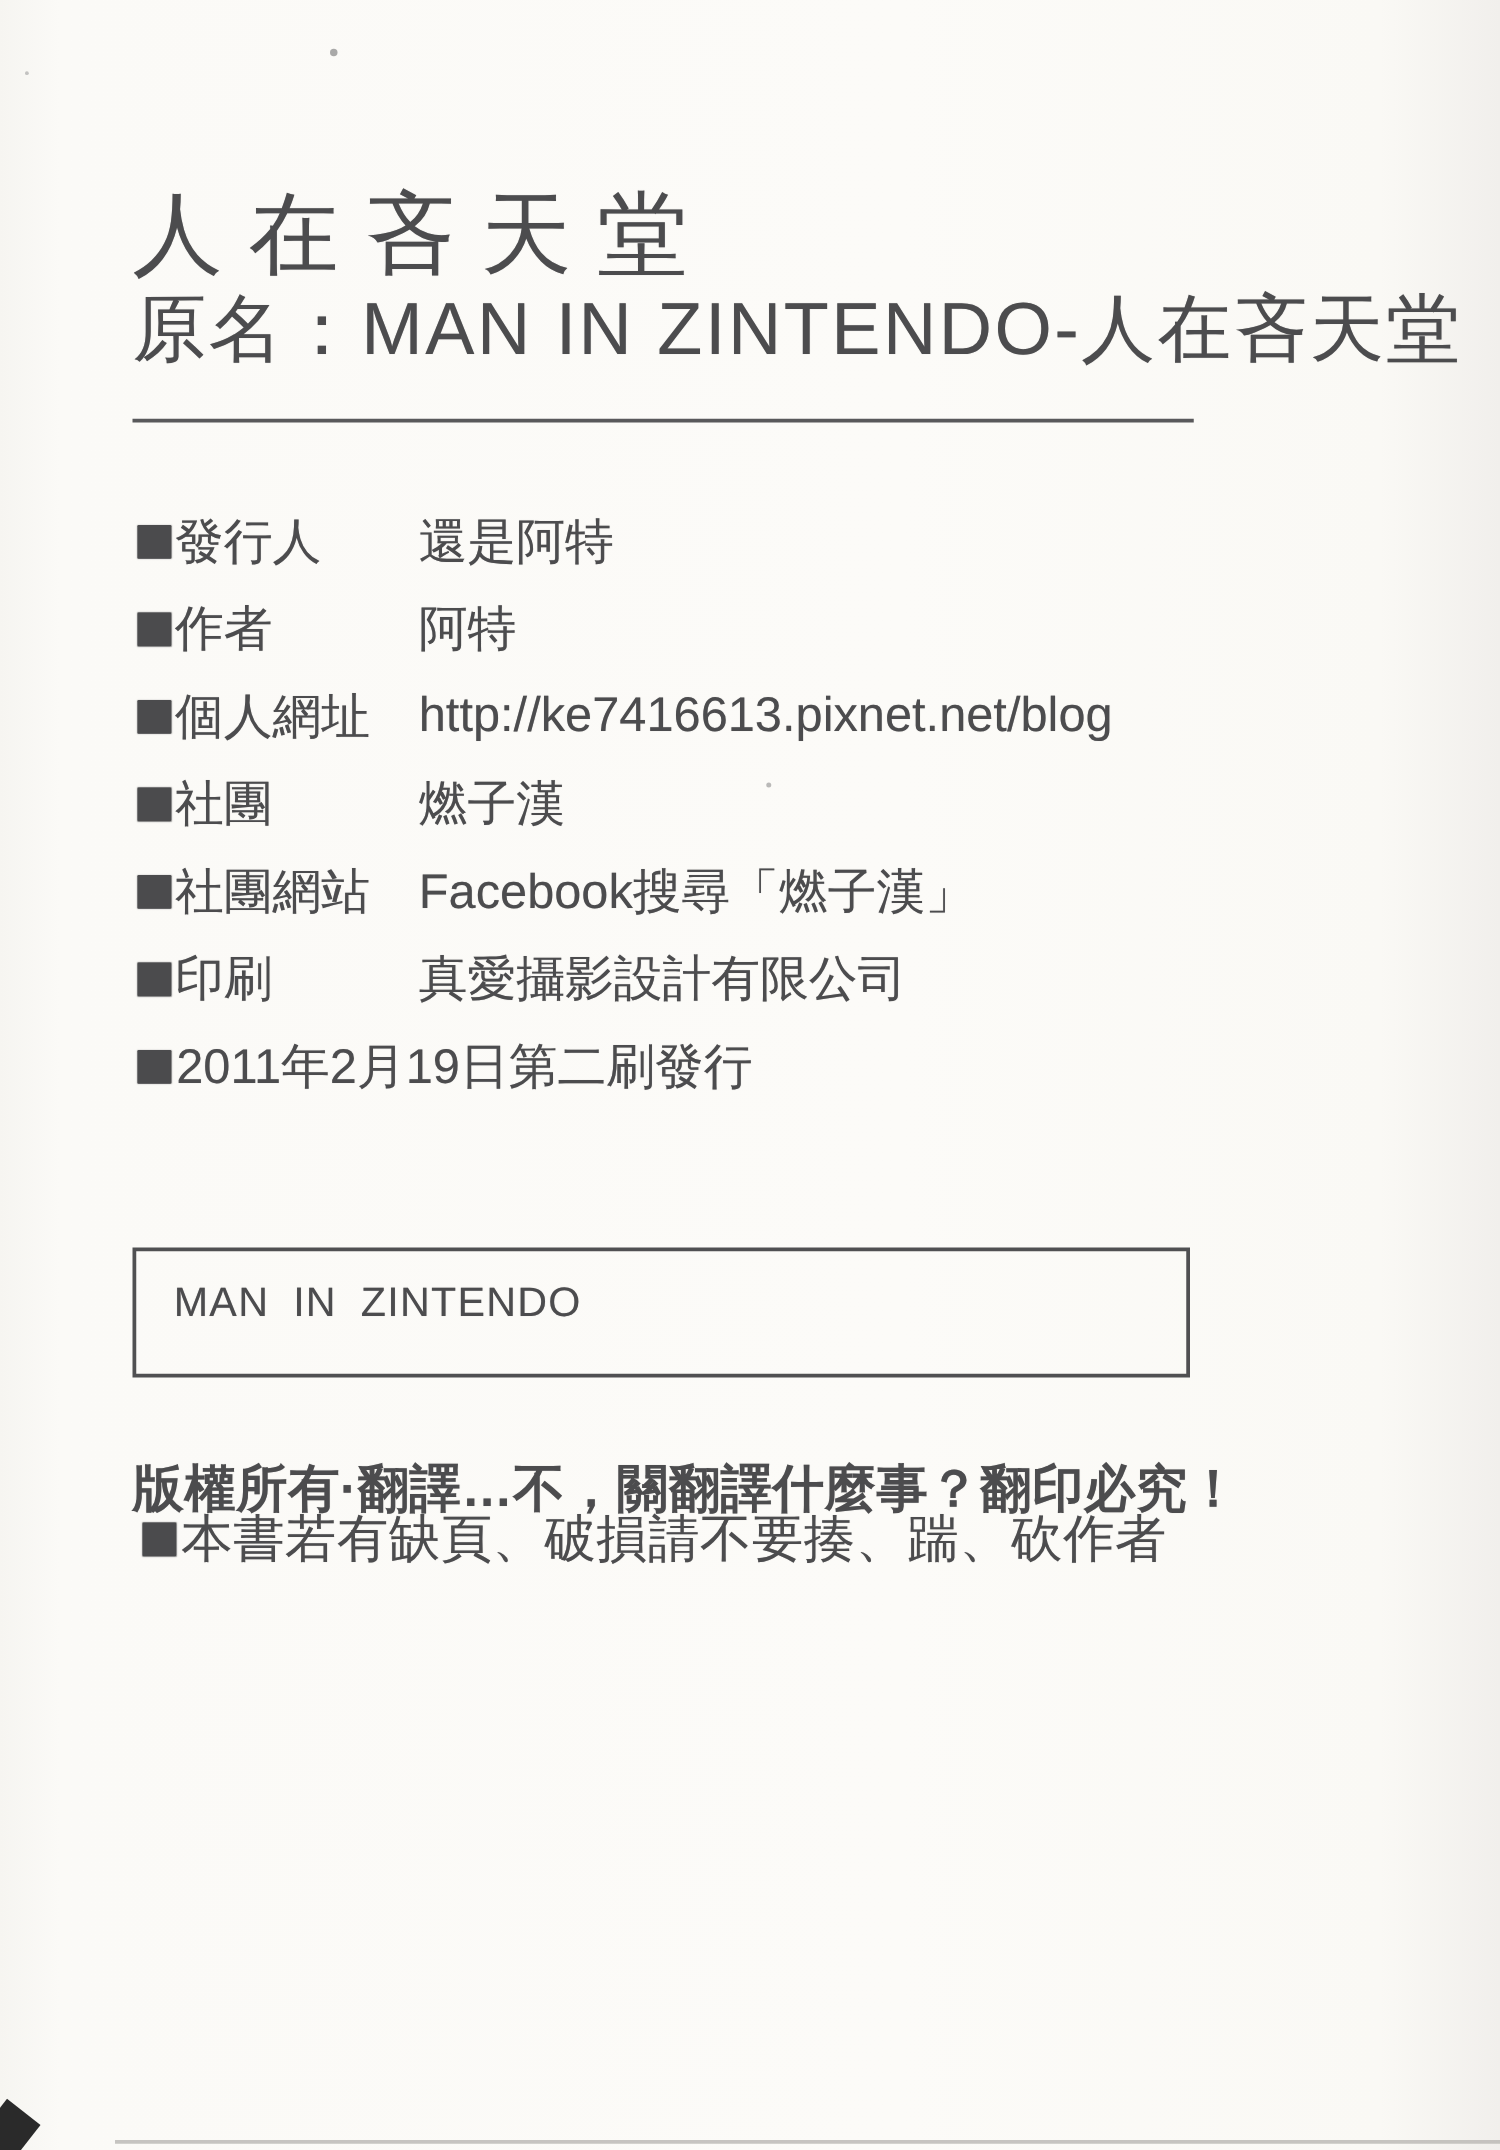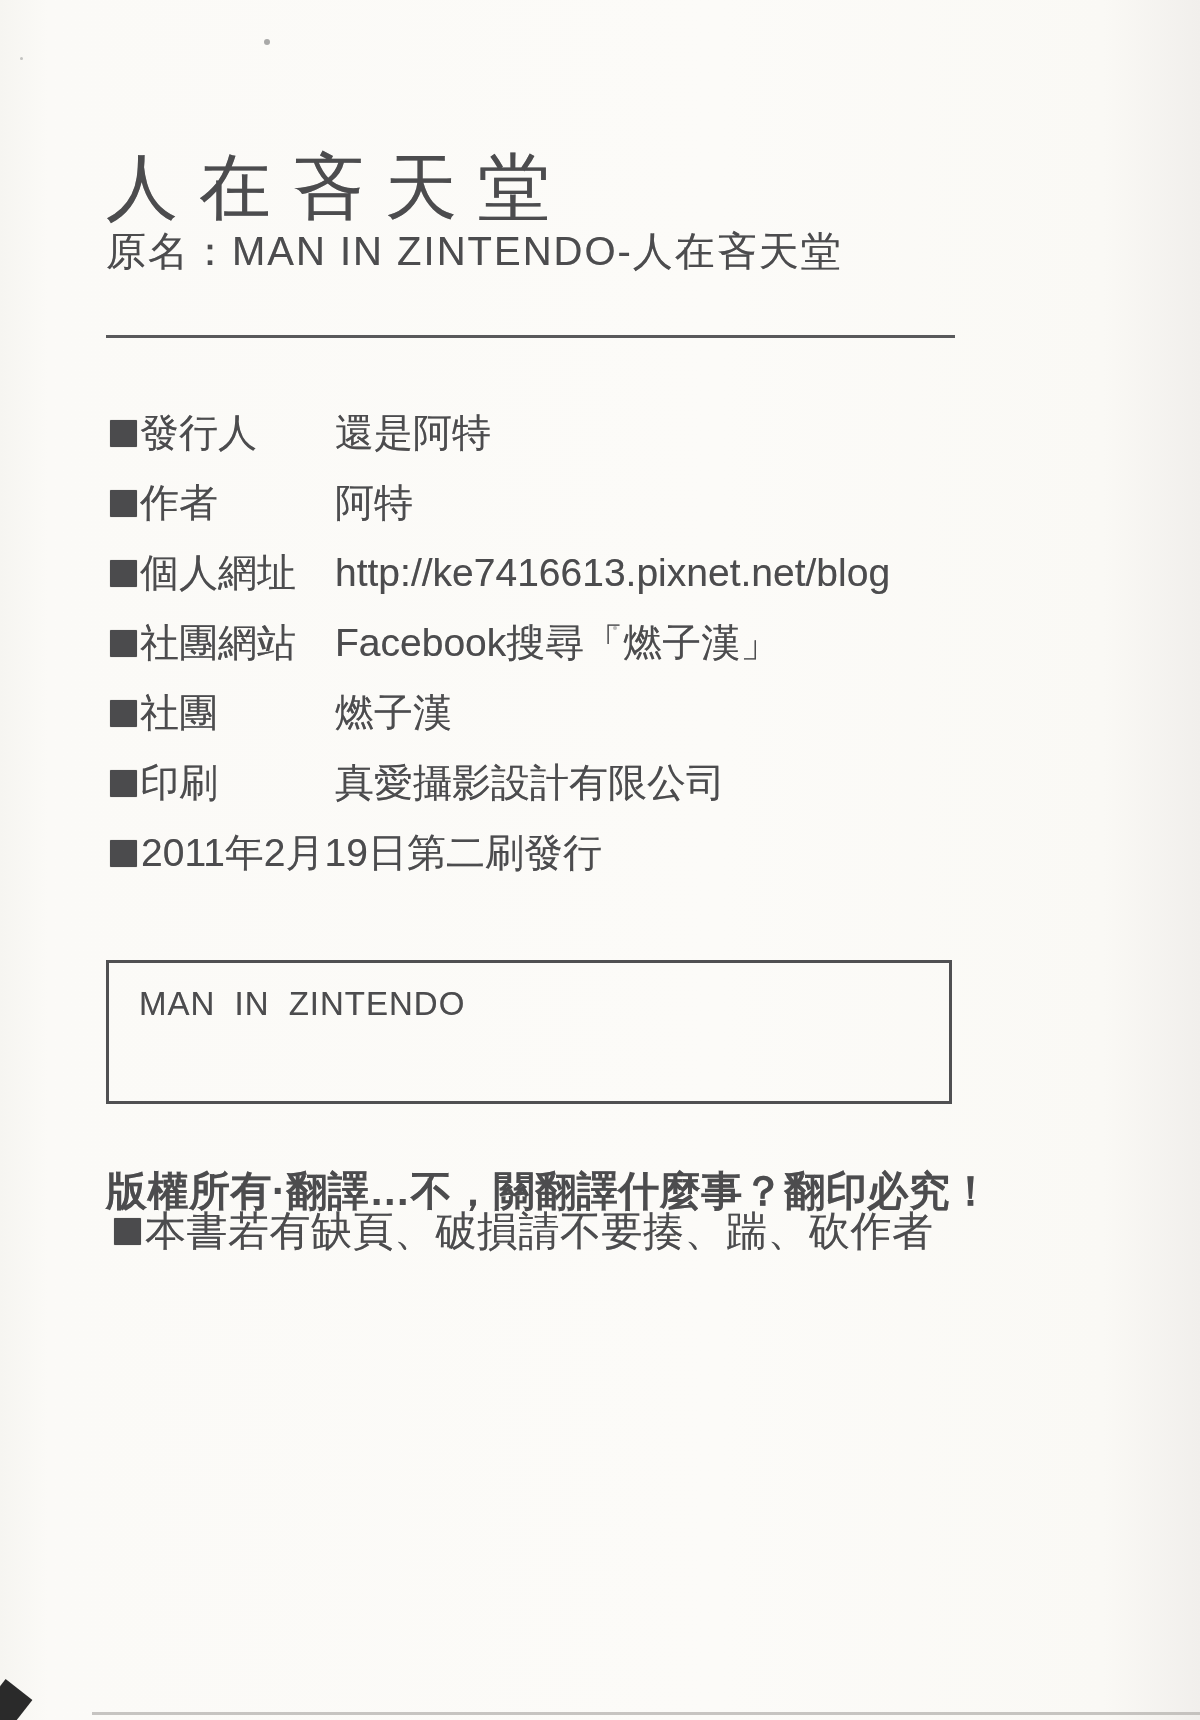--- a/index.html
+++ b/index.html
@@ -14,21 +14,21 @@
   }
   .ink{color:#4c4c4e;text-shadow:0 0 0.6px rgba(76,76,78,0.45);}
   
   .title{
     position:absolute;left:106px;top:140px;
     font-size:72px;font-weight:400;letter-spacing:21px;
     white-space:nowrap;
   }
   .subtitle{
     position:absolute;left:106px;top:224px;
-    font-size:40px;font-weight:400;letter-spacing:2px;
+    font-size:59px;font-weight:400;letter-spacing:2px;
     white-space:nowrap;
   }
   .rule{
     position:absolute;left:106px;top:335px;
     width:849px;height:3px;background:#59595b;
   }
   
   .info-list{position:absolute;left:0;top:398px;width:1200px;}
   .row{
     position:relative;height:70px;
@@ -39,22 +39,22 @@
     display:inline-block;width:27px;height:27px;
     background:#4b4b4d;border-radius:1px;
     margin-left:110px;flex:0 0 27px;
     box-shadow:0 0 1px rgba(75,75,77,.6);
   }
   .row .label{margin-left:3px;}
   .row .value{position:absolute;left:335px;}
   .row.release .text{margin-left:4px;}
   
   .copyright-box{
-    position:absolute;left:106px;top:960px;
-    width:846px;height:144px;
+    position:absolute;left:106px;top:998px;
+    width:846px;height:104px;
     border:3px solid #505052;
     box-sizing:border-box;
   }
   .copyright-box .line1{
     position:absolute;left:30px;top:22px;
     font-size:33px;letter-spacing:1px;word-spacing:9px;white-space:nowrap;
   }
   .copyright-box .line2{
     position:absolute;left:30px;top:78px;
     font-size:30px;letter-spacing:0.5px;word-spacing:8px;white-space:nowrap;
@@ -109,28 +109,28 @@
     </div>
 
     <div class="row ink">
       <span class="bullet"></span>
       <span class="label">個人網址</span>
       <span class="value">http://ke7416613.pixnet.net/blog</span>
     </div>
 
     <div class="row ink">
       <span class="bullet"></span>
-      <span class="label">社團網站</span>
-      <span class="value">Facebook搜尋「燃子漢」</span>
+      <span class="label">社團</span>
+      <span class="value">燃子漢</span>
     </div>
 
     <div class="row ink">
       <span class="bullet"></span>
-      <span class="label">社團</span>
-      <span class="value">燃子漢</span>
+      <span class="label">社團網站</span>
+      <span class="value">Facebook搜尋「燃子漢」</span>
     </div>
 
     <div class="row ink">
       <span class="bullet"></span>
       <span class="label">印刷</span>
       <span class="value">真愛攝影設計有限公司</span>
     </div>
 
     <div class="row release ink">
       <span class="bullet"></span>

